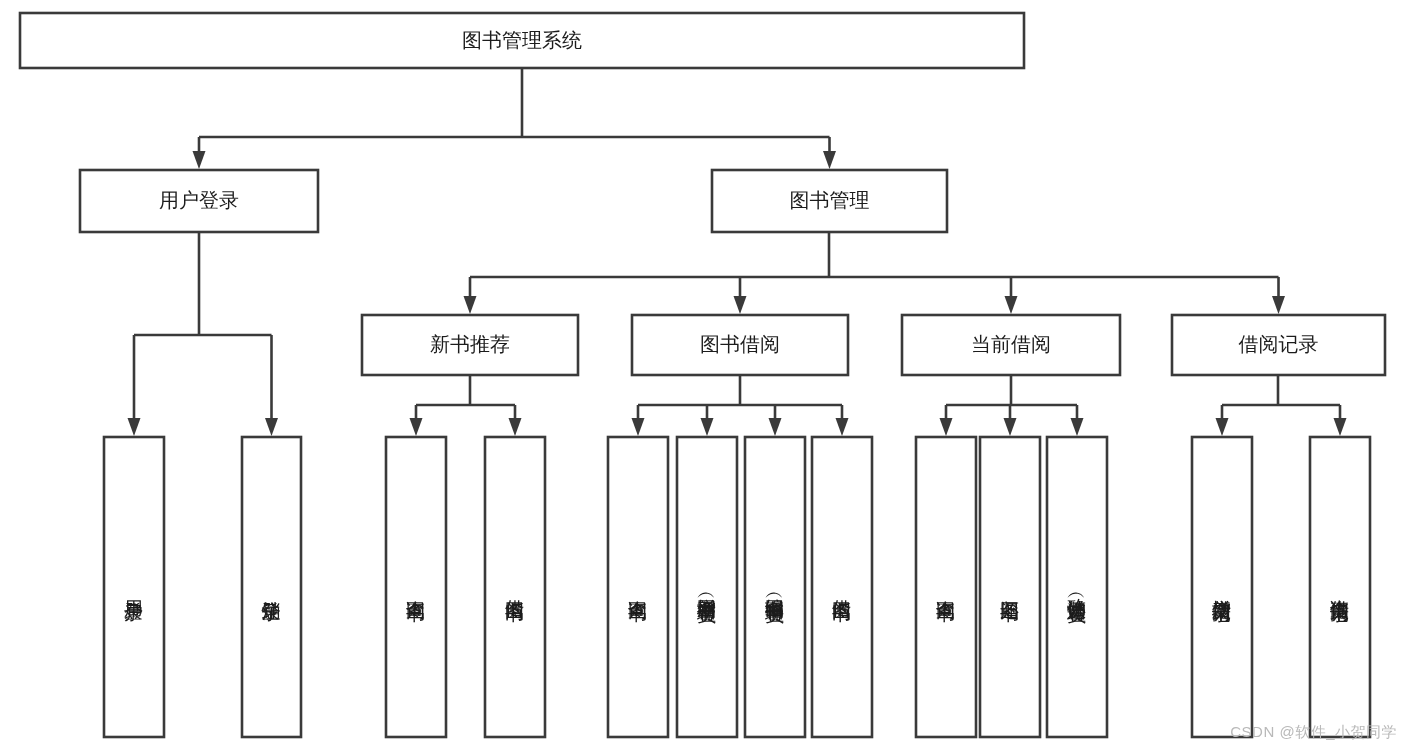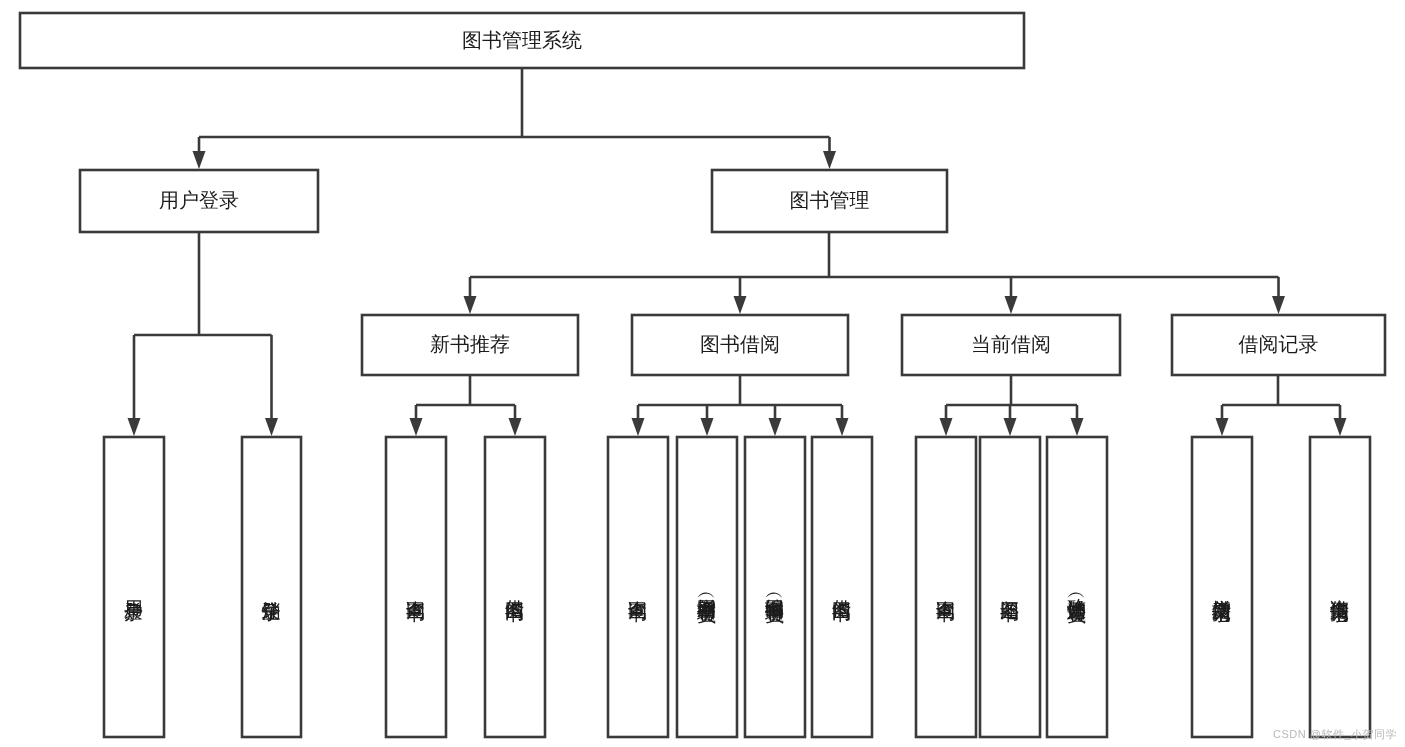--- a/index.html
+++ b/index.html
@@ -62,21 +62,21 @@
     color: #1c1c1c;
     line-height: 1;
     font-family: "Liberation Sans", "DejaVu Sans", sans-serif;
     white-space: nowrap;
     pointer-events: none;
   }
   .watermark {
     position: absolute;
     right: 8px;
     bottom: 5px;
-    font-size: 11px;
+    font-size: 15px;
     color: #b9b9b9;
     font-family: "Liberation Sans", "DejaVu Sans", sans-serif;
     white-space: nowrap;
     letter-spacing: 0.5px;
   }
 </style>
 </head>
 <body>
 
 <div id="diagram-root">

